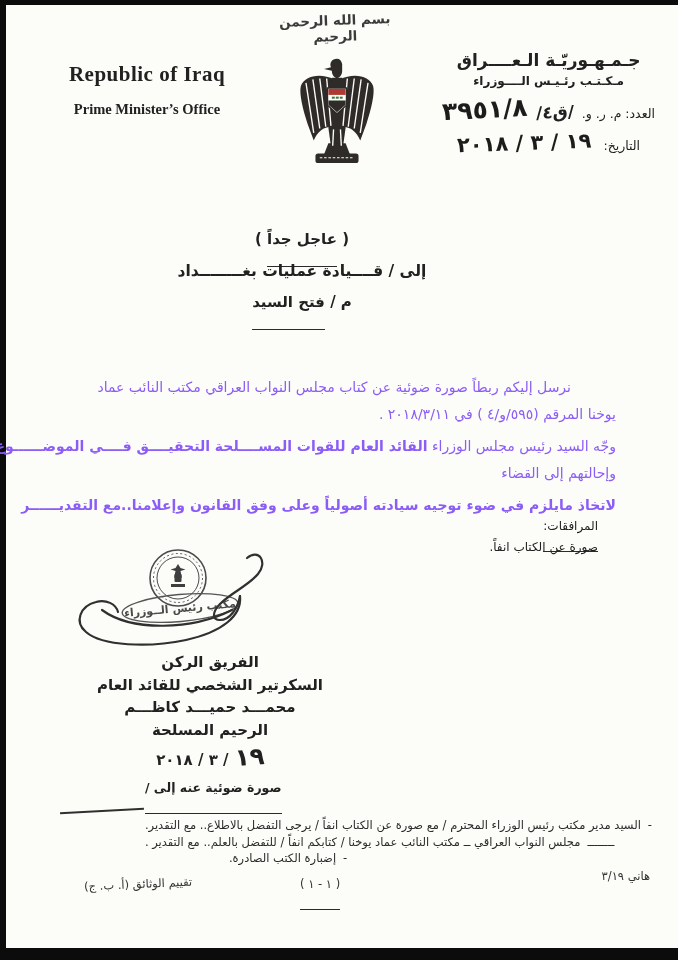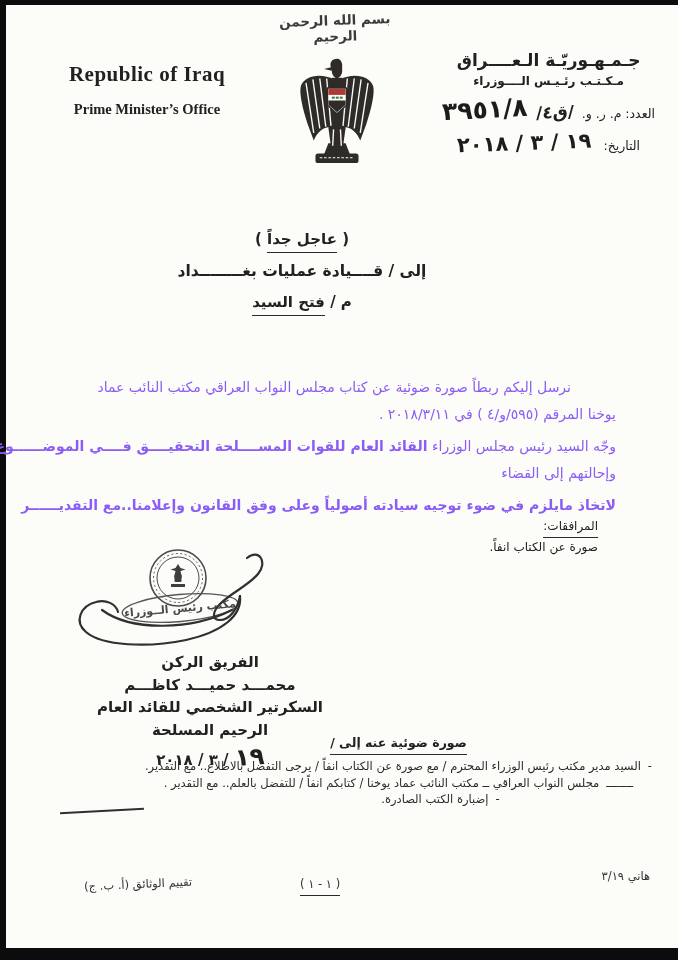--- a/index.html
+++ b/index.html
@@ -2,21 +2,21 @@
 <html lang="ar"><head>
 <meta charset="utf-8">
 <style>
   html,body{margin:0;padding:0;background:#8a8a8a;}
   .page{position:relative;width:678px;height:960px;background:#fcfcf9;overflow:hidden;
         font-family:"DejaVu Sans",sans-serif;color:#212121;}
   .a{position:absolute;}
   .rtl{direction:rtl;}
   .ltr{direction:ltr;unicode-bidi:bidi-override;}
   .b{font-weight:bold;}
-  .ul{border-bottom:1.5px solid #2a2a2a;padding-bottom:4px;}
+  .ul{border-bottom:1.5px solid #2a2a2a;padding-bottom:18px;}
 
   
   .edge-top{left:4px;top:0;right:0;height:5px;background:#0c0c0c;}
   .edge-left{left:0;top:0;width:6px;height:960px;background:#0c0c0c;}
   .edge-bottom{left:0;top:948px;width:678px;height:12px;background:#0c0c0c;}
 
   
   .eng{left:52px;top:62px;width:190px;text-align:center;font-family:"Liberation Serif","DejaVu Serif",serif;}
   .eng1{font-size:21px;font-weight:bold;letter-spacing:.5px;}
   .eng2{font-size:14.5px;font-weight:bold;margin-top:14px;}
@@ -46,21 +46,21 @@
   
   .attach{right:80px;top:516px;text-align:right;font-size:12px;line-height:21px;}
 
   
   .sig{left:55px;top:651px;width:310px;text-align:center;}
   .sigline{font-size:15px;font-weight:bold;line-height:22.5px;white-space:nowrap;}
   .sigdate{margin-top:2px;font-size:15px;font-weight:bold;}
   .hw-19{font-size:24px;font-weight:bold;display:inline-block;transform:rotate(-4deg);margin-left:6px;}
 
   
-  .dist{right:26px;top:732px;text-align:center;}
+  .dist{right:26px;top:777px;text-align:left;}
   .dtitle{font-size:12.5px;font-weight:bold;display:inline-block;margin-bottom:3px;}
   .ditem{font-size:11.5px;line-height:16.5px;white-space:nowrap;color:#2b2b2b;}
   .dbul{margin-left:7px;display:inline-block;}
   .hwline{left:60px;top:810px;width:84px;height:2px;background:#2f2f2f;transform:rotate(-3deg);}
 
   
   .foot{font-size:11.5px;color:#333;}
   .foot-r{right:28px;top:869px;}
   .foot-c{left:300px;top:877px;}
   .foot-l{left:84px;top:877px;transform:rotate(-2.5deg);}
@@ -172,22 +172,22 @@
     </g>
     <g fill="none" stroke="#303030" stroke-width="2.2" stroke-linecap="round">
       <path d="M185 10 C197 0 206 14 196 26 C186 38 170 44 158 56 C150 64 150 72 158 72 C168 72 176 60 178 48"></path>
       <path d="M178 48 C180 68 160 84 124 92 C86 100 40 98 24 84 C12 74 18 58 34 54 C44 51 54 56 56 64"></path>
       <path d="M40 62 C70 84 130 82 170 62"></path>
     </g>
   </svg>
 
   <div class="a sig rtl">
     <div class="sigline">الفريق الركن</div>
+    <div class="sigline">السكرتير الشخصي للقائد العام</div>
     <div class="sigline">محمـــد حميـــد كاظـــم</div>
-    <div class="sigline">السكرتير الشخصي للقائد العام</div>
     <div class="sigline">الرحيم المسلحة</div>
     <div class="sigdate">
       <span class="hw-19">١٩</span><span class="ltr">٢٠١٨ / ٣ /</span>
     </div>
   </div>
 
   <div class="a dist rtl">
     <div><span class="dtitle ul">صورة ضوئية عنه إلى /</span></div>
     <div class="ditem">
       <span class="dbul">-</span><span>السيد مدير مكتب رئيس الوزراء المحترم / مع صورة عن الكتاب انفاً / يرجى التفضل بالاطلاع.. مع التقدير.</span>

